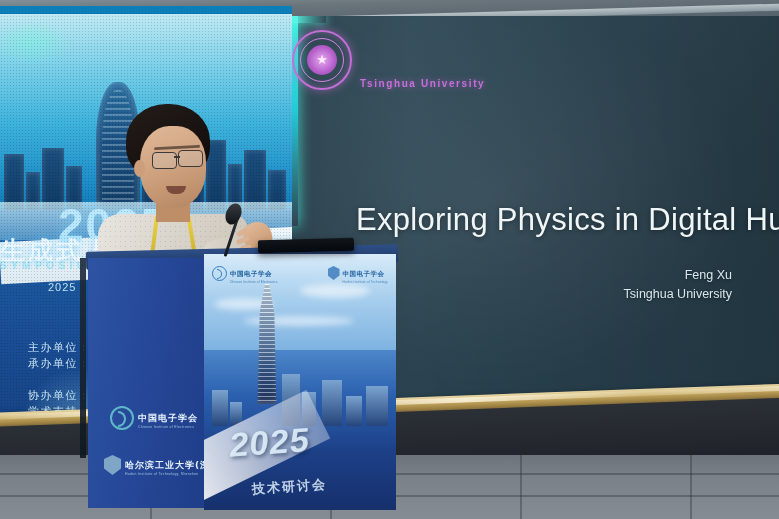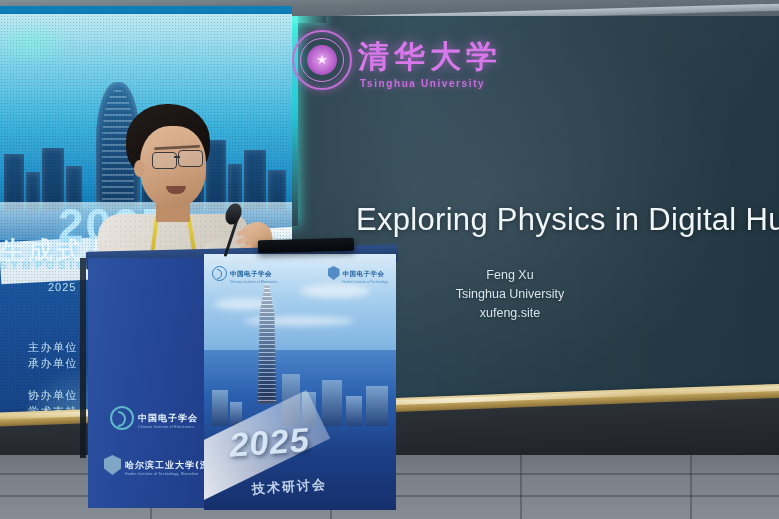--- a/index.html
+++ b/index.html
@@ -100,21 +100,21 @@
     color:#fde9ff;font-size:13px;line-height:1;}
   .thu-name-cn{position:absolute;left:70px;top:20px;font-size:31px;font-weight:bold;
     color:#d878ea;letter-spacing:5px;white-space:nowrap;
     text-shadow:0 0 12px rgba(216,120,234,.65);font-family:"DejaVu Sans",sans-serif;}
   .thu-name-en{position:absolute;left:72px;top:62px;font-size:10px;font-weight:bold;
     color:#c96ddc;letter-spacing:1.6px;white-space:nowrap;text-shadow:0 0 7px rgba(201,109,220,.6);}
 
   .slide-title{position:absolute;left:68px;top:186px;font-size:31px;color:#f0f6f8;
     letter-spacing:.3px;white-space:nowrap;font-weight:400;
     text-shadow:0 1px 5px rgba(0,0,0,.45);}
-  .slide-sub{position:absolute;left:0;top:250px;width:444px;text-align:center;
+  .slide-sub{position:absolute;left:0;top:250px;width:444px;text-align:right;
     font-size:12.5px;line-height:19px;color:#d9e6ec;text-shadow:0 1px 3px rgba(0,0,0,.4);}
 
   
   .podium{position:absolute;left:88px;top:262px;width:308px;height:257px;}
   .podium-top{position:absolute;left:-2px;top:-14px;width:312px;height:18px;
     background:linear-gradient(180deg,#2e4f86,#1d3668);transform:rotate(-1.4deg);border-radius:2px;}
   .podium-left{position:absolute;left:0;top:-4px;width:118px;height:250px;
     background:linear-gradient(100deg,#2d54a2 0%,#27499a 40%,#1f3d88 100%);}
   .podium-face{position:absolute;left:116px;top:-8px;width:192px;height:256px;overflow:hidden;
     background:linear-gradient(180deg,#cfe3f4 0%,#9fc8ea 14%,#5b96d4 30%,#2a5fae 56%,#1c3f86 78%,#16306c 100%);}
@@ -224,29 +224,27 @@
   <div class="slide">
     <div class="slide-vign"></div>
     <div class="slide-edge-glow"></div>
     <div class="slide-edge-top"></div>
 
     <div class="thu-logo">
       <div class="ring2"></div>
       <div class="ring3"></div>
       <div class="star">★</div>
     </div>
-    <div class="thu-name-cn">清华大学</div>
     <div class="thu-name-en">Tsinghua University</div>
 
     <div class="slide-title">Exploring Physics in Digital Huma</div>
 
     <div class="slide-sub">
       <div>Feng Xu</div>
       <div>Tsinghua University</div>
-      <div>xufeng.site</div>
     </div>
   </div>
 
   <div class="led">
     <div class="led-sky">
       <div class="led-skyline">
         <div class="tower"></div>
         <div class="bld" style="left:4px;width:20px;height:56px;"></div>
         <div class="bld" style="left:26px;width:14px;height:38px;"></div>
         <div class="bld" style="left:42px;width:22px;height:62px;"></div>

